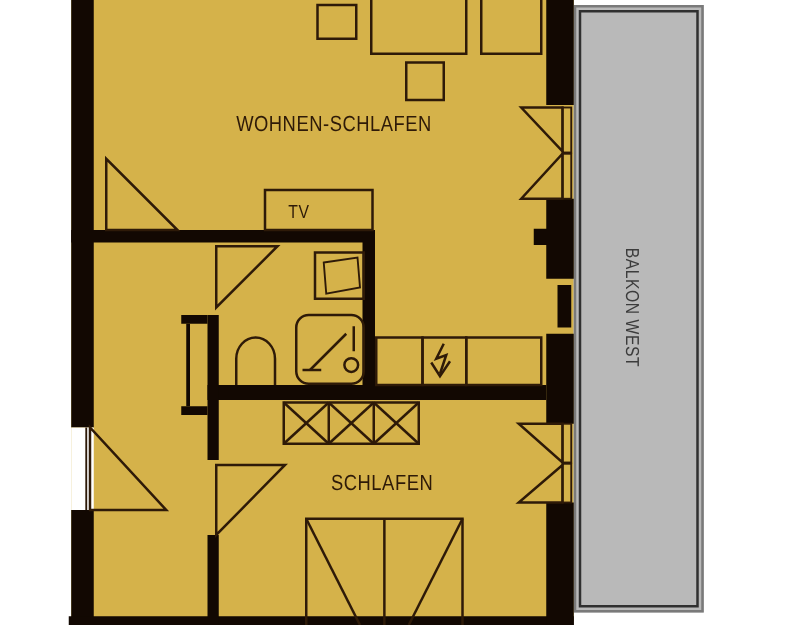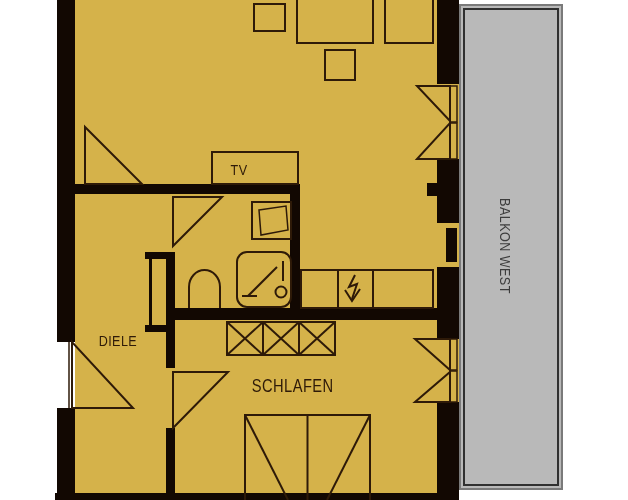--- a/index.html
+++ b/index.html
@@ -117,26 +117,26 @@
       <line x1="299" y1="322" x2="335" y2="355"></line>
       <line x1="335" y1="322" x2="299" y2="355"></line>
 
       <rect x="245" y="415" width="125" height="90"></rect>
       <line x1="307.5" y1="415" x2="307.5" y2="500"></line>
       <line x1="245" y1="415" x2="288" y2="500"></line>
       <line x1="370" y1="415" x2="327" y2="500"></line>
     </g>
   </svg>
 
+  <div class="lbl big" style="left:180px;top:88px;width:175px;height:22px;">
+      <span>WOHNEN-SCHLAFEN</span>
+    </div>
   <div class="lbl" style="left:217px;top:158px;width:44px;height:22px;">
       <span>TV</span>
     </div>
-  <div class="lbl" style="left:85px;top:329px;width:65px;height:22px;">
-      <span>DIELE</span>
-    </div>
-  <div class="lbl big" style="left:243px;top:375px;width:100px;height:22px;">
+  <div class="lbl big" style="left:256px;top:375px;width:100px;height:22px;">
       <span>SCHLAFEN</span>
     </div>
   <div class="lbl balcony-label" style="left:426px;top:237px;width:160px;height:18px;">
       <span>BALKON WEST</span>
     </div>
 
 </div>
 
 </body></html>

